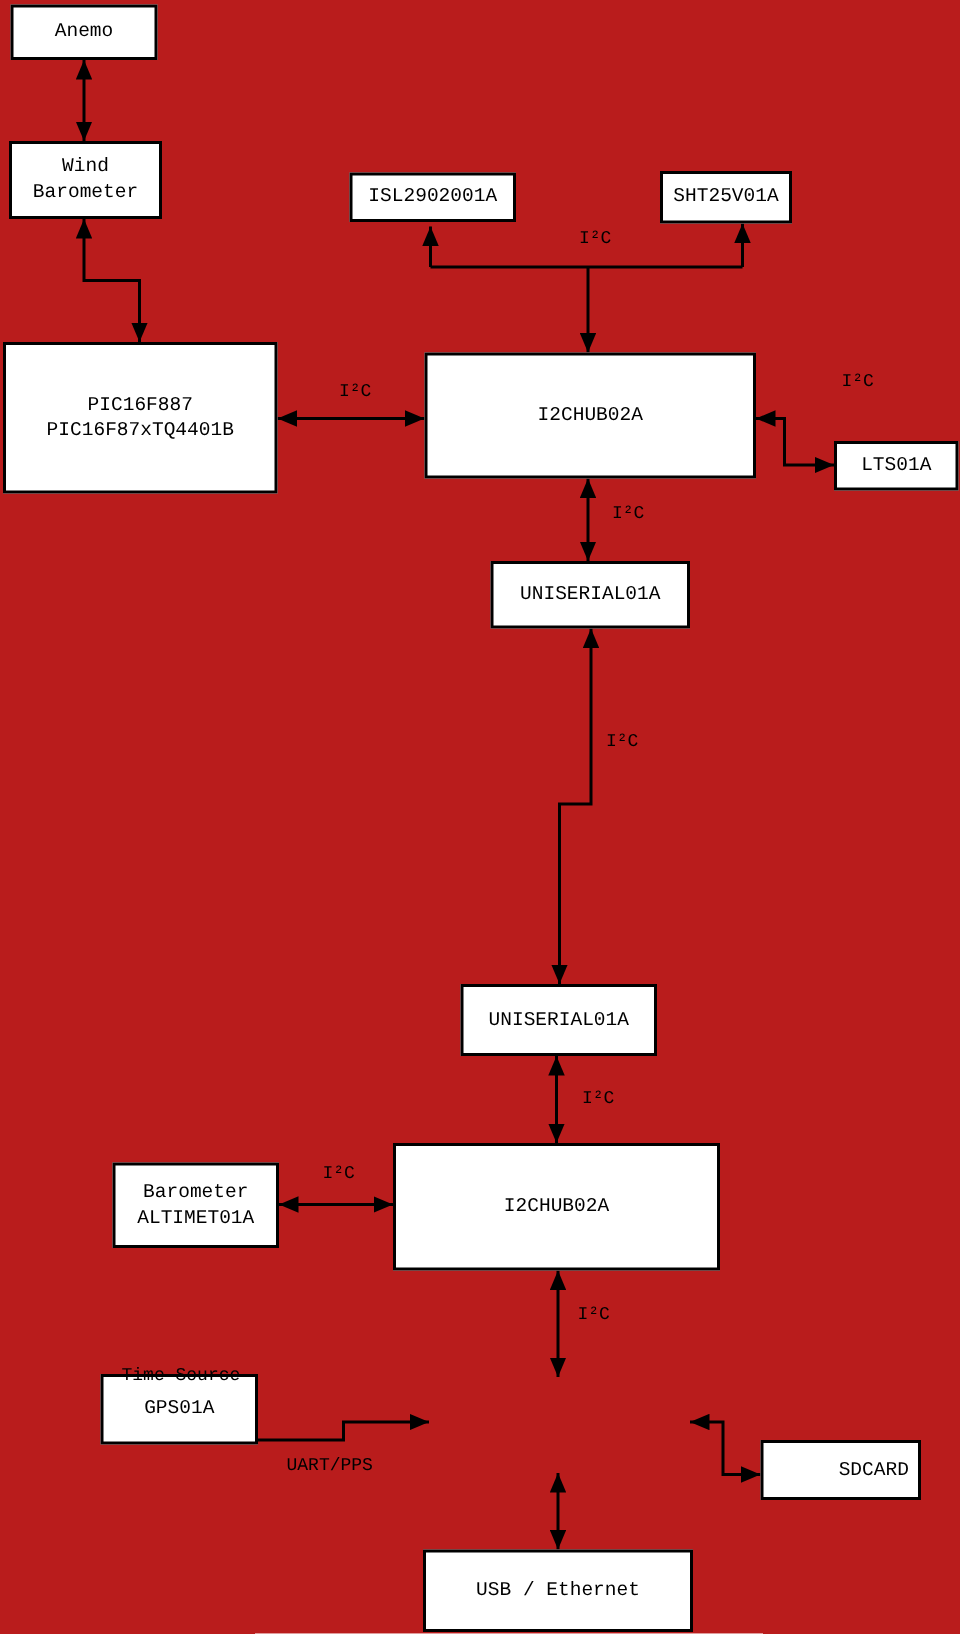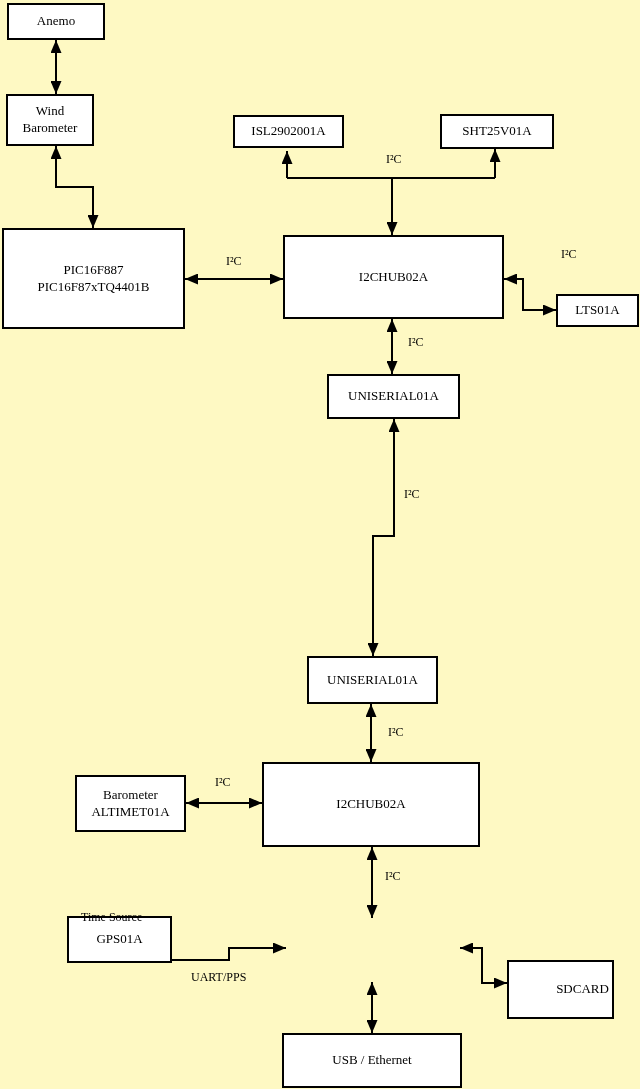--- a/index.html
+++ b/index.html
@@ -4,22 +4,22 @@
 <style>
   html, body {
     margin: 0;
     padding: 0;
     background: #ffffff;
   }
   .stage {
     position: relative;
     width: 640px;
     height: 1089px;
-    background: #fef9c3;
-    font-family: Liberation Serif, serif;
+    background: #b91c1c;
+    font-family: Liberation Mono, monospace;
     color: #000000;
     overflow: hidden;
   }
   .wires {
     position: absolute;
     left: 0;
     top: 0;
     width: 640px;
     height: 1089px;
   }
@@ -44,33 +44,33 @@
   }
   .flabel {
     position: absolute;
     font-size: 12px;
     line-height: 14px;
     white-space: nowrap;
     text-align: center;
   }
   
   #b-anemo   { left: 7px;   top: 3px;    width: 98px;  height: 37px; }
-  #b-wind    { left: 6px;   top: 94px;   width: 88px; height: 52px; }
+  #b-wind    { left: 6px;   top: 94px;   width: 102px; height: 52px; }
   #b-pic     { left: 2px;   top: 228px;  width: 183px; height: 101px; }
   #b-isl     { left: 233px; top: 115px;  width: 111px; height: 33px; }
-  #b-sht     { left: 440px; top: 114px;  width: 114px; height: 35px; }
+  #b-sht     { left: 440px; top: 114px;  width: 88px; height: 35px; }
   #b-hub1    { left: 283px; top: 235px;  width: 221px; height: 84px; }
   #b-lts     { left: 556px; top: 294px;  width: 83px;  height: 33px; }
   #b-uni1    { left: 327px; top: 374px;  width: 133px; height: 45px; }
   #b-uni2    { left: 307px; top: 656px;  width: 131px; height: 48px; }
   #b-baro    { left: 75px;  top: 775px;  width: 111px; height: 57px; }
   #b-hub2    { left: 262px; top: 762px;  width: 218px; height: 85px; }
   #b-gps     { left: 67px;  top: 916px;  width: 105px; height: 47px; }
   #b-armpc   { left: 286px; top: 918px;  width: 174px; height: 64px; }
-  #b-sdcard  { left: 507px; top: 960px;  width: 107px; height: 59px; padding-left: 44px; }
+  #b-sdcard  { left: 507px; top: 960px;  width: 107px; height: 40px; padding-left: 44px; }
   #b-usb     { left: 282px; top: 1033px; width: 180px; height: 55px; }
   
   #l-i2c-top      { left: 386px; top: 152px; }
   #l-i2c-pic      { left: 226px; top: 254px; }
   #l-i2c-lts      { left: 561px; top: 247px; }
   #l-i2c-hub1uni  { left: 408px; top: 335px; }
   #l-i2c-long     { left: 404px; top: 487px; }
   #l-i2c-uni2hub2 { left: 388px; top: 725px; }
   #l-i2c-baro     { left: 215px; top: 775px; }
   #l-i2c-hub2arm  { left: 385px; top: 869px; }

